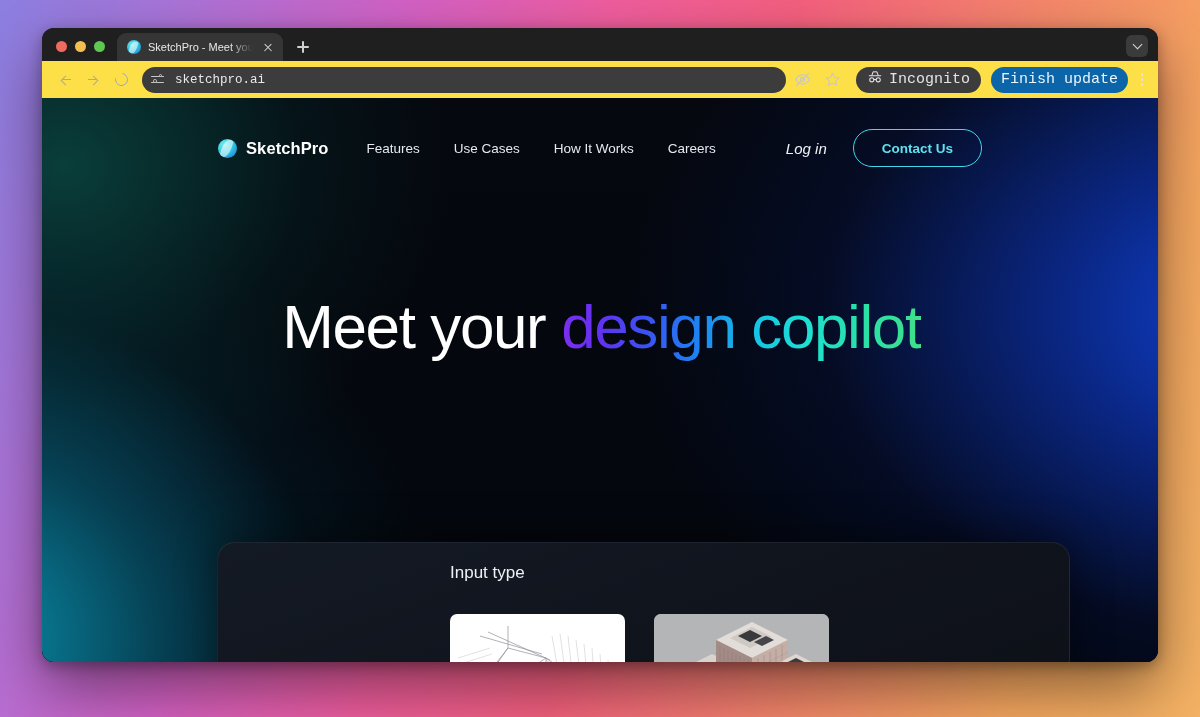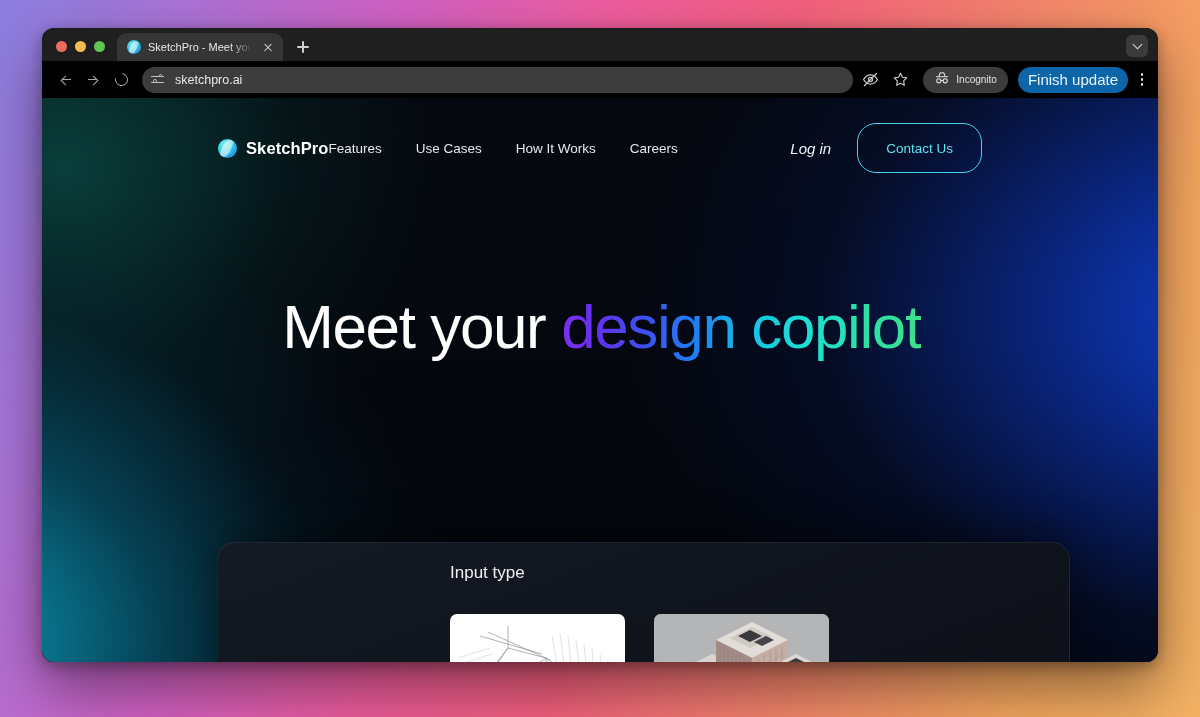--- a/index.html
+++ b/index.html
@@ -85,23 +85,23 @@
     display:flex; align-items:center; justify-content:center;
   }
   .chev::after {
     content:""; width:6px; height:6px; margin-top:-3px;
     border-right:1.5px solid #d8d8d8; border-bottom:1.5px solid #d8d8d8;
     transform:rotate(45deg);
   }
 
   
   .toolbar {
-    height:37px; background:#000000;
+    height:37px; background:#fde047;
     display:flex; align-items:center; gap:2px;
-    padding:0 8px 0 10px; flex:0 0 auto;
+    padding:0 8px 0 10px; flex:0 0 auto;font-family:Liberation Mono, monospace;
   }
   .navbtn {
     width:26px; height:26px; border-radius:50%;
     display:flex; align-items:center; justify-content:center;
     color:#b9b9b9; font-size:13px; flex:0 0 auto;
   }
   .arrow { width:9px; height:9px; position:relative; }
   .arrow::before {
     content:""; position:absolute; left:1px; top:1.5px; width:6px; height:6px;
     border-left:1.4px solid #a9a9a9; border-bottom:1.4px solid #a9a9a9;
@@ -134,21 +134,21 @@
   .tune-icon b:nth-child(4){ left:2px;  top:7.1px; }
   .url { font-size:12.5px; color:#e9e9e9; white-space:nowrap; }
 
   .tb-icon { width:26px; height:26px; display:flex; align-items:center;
              justify-content:center; flex:0 0 auto; margin-left:2px; }
   .incognito-pill {
     height:26px; border-radius:13px; background:#3c3c3c;
     display:flex; align-items:center; gap:6px; padding:0 11px;
     margin-left:8px; flex:0 0 auto;
   }
-  .incognito-label { font-size:10px; color:#e4e4e4; white-space:nowrap; }
+  .incognito-label { font-size:15px; color:#e4e4e4; white-space:nowrap; }
   .update-pill {
     height:26px; border-radius:13px; background:#0b65a8;
     display:flex; align-items:center; padding:0 10px;
     margin-left:8px; flex:0 0 auto;
   }
   .update-label { font-size:15px; color:#eaf4fb; white-space:nowrap; font-weight:500; }
   .kebab { width:16px; height:18px; display:flex; flex-direction:column;
            align-items:center; justify-content:center; gap:2.6px; flex:0 0 auto; margin-left:4px;}
   .kebab span { width:2.8px; height:2.8px; border-radius:50%; background:#e3e3e3; }
 
@@ -165,41 +165,41 @@
       radial-gradient(520px 460px at 2% 12%, rgba(12,96,86,.62) 0%, rgba(6,52,50,.26) 46%, rgba(0,0,0,0) 74%),
       linear-gradient(180deg,#05080f 0%,#03060c 100%);
   }
   .page { position:absolute; inset:0; }
 
   
   .sitenav {
     position:absolute; left:0; right:0; top:28px; height:44px;
     display:flex; align-items:center; padding:0 176px;
   }
-  .brand { display:flex; align-items:center; gap:9px; }
+  .brand { display:flex; align-items:center; gap:9px; margin-right:38px; }
   .brand-mark {
     width:19px; height:19px; border-radius:50%;
     background:radial-gradient(circle at 34% 30%, #74f0ea 0%, #2dc0e4 52%, #1b66cf 100%);
     position:relative; overflow:hidden; flex:0 0 auto;
   }
   .brand-mark::after {
     content:""; position:absolute; left:4px; top:0px;
     width:9px; height:19px; border-radius:62% 18% 62% 18%;
     background:rgba(255,255,255,.55); transform:rotate(20deg);
   }
   .brand-name { font-size:16.5px; font-weight:700; color:#fff; letter-spacing:.1px; }
   .navlinks { display:flex; align-items:center; gap:34px; }
   .navlink { font-size:13.5px; color:#e6e9ee; white-space:nowrap; }
   .nav-right { margin-left:auto; display:flex; align-items:center; gap:26px; }
   .login { font-size:15px; color:#f0f2f6;font-style:italic; }
   .contact-btn {
-    height:50px; padding:0 28px; border-radius:19px;
+    height:38px; padding:0 28px; border-radius:19px;
     border:1px solid #3fd8e8; background:transparent;
     display:flex; align-items:center; justify-content:center;
-    font-size:13.5px; color:#5fe2ef; font-weight:400; white-space:nowrap;
+    font-size:13.5px; color:#5fe2ef; font-weight:700; white-space:nowrap;
   }
 
   
   .hero { position:absolute; left:3px; right:0; top:196px; text-align:center; }
   .headline {
     font-size:62px; font-weight:400; letter-spacing:-1.4px; line-height:1.05;
     color:#ffffff; white-space:nowrap;
   }
   .grad {
     background:linear-gradient(90deg,

